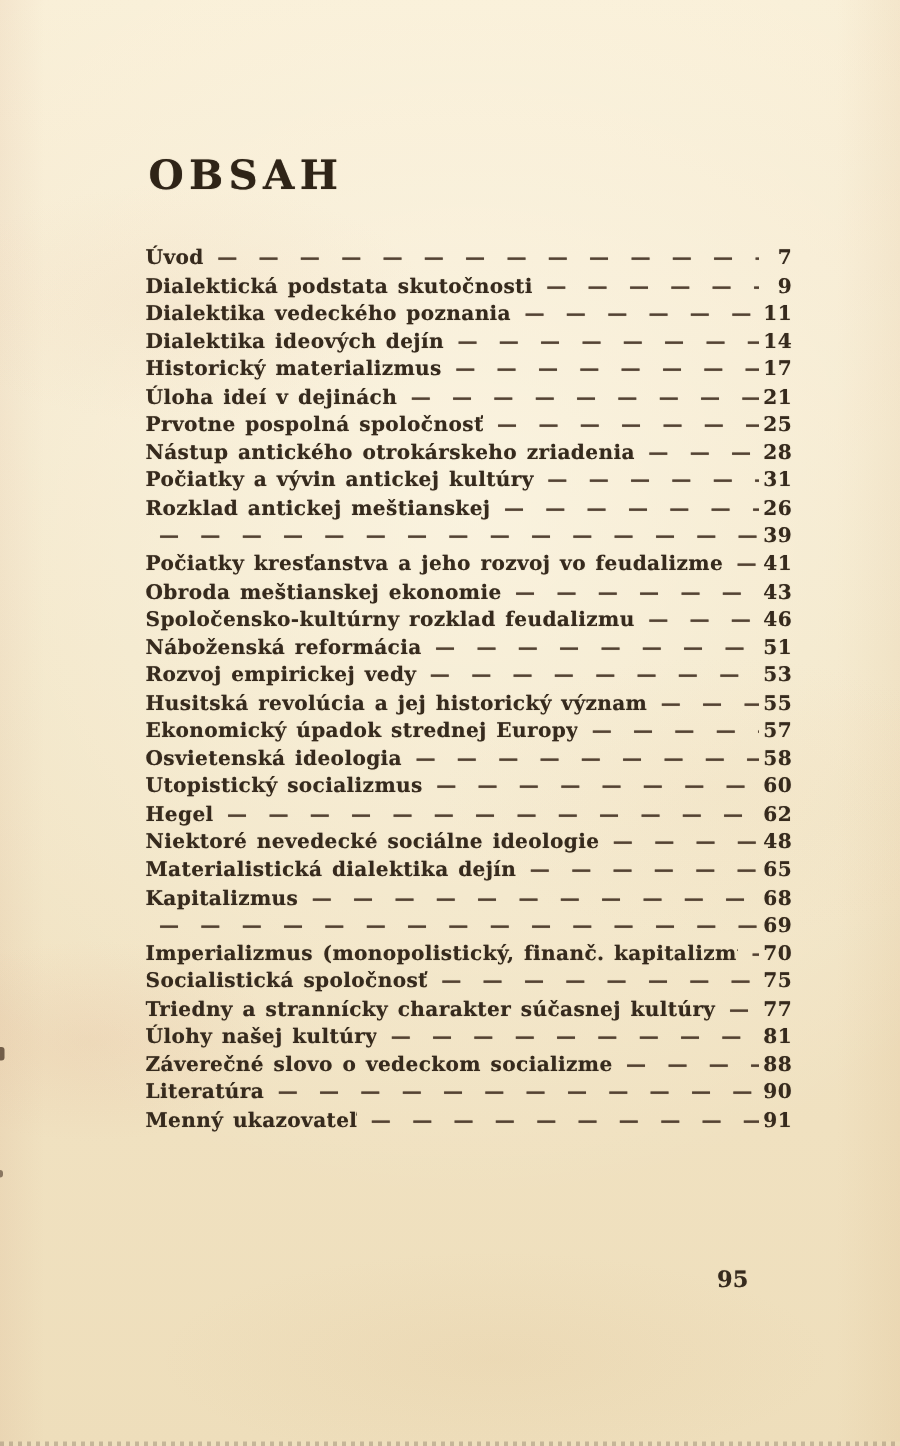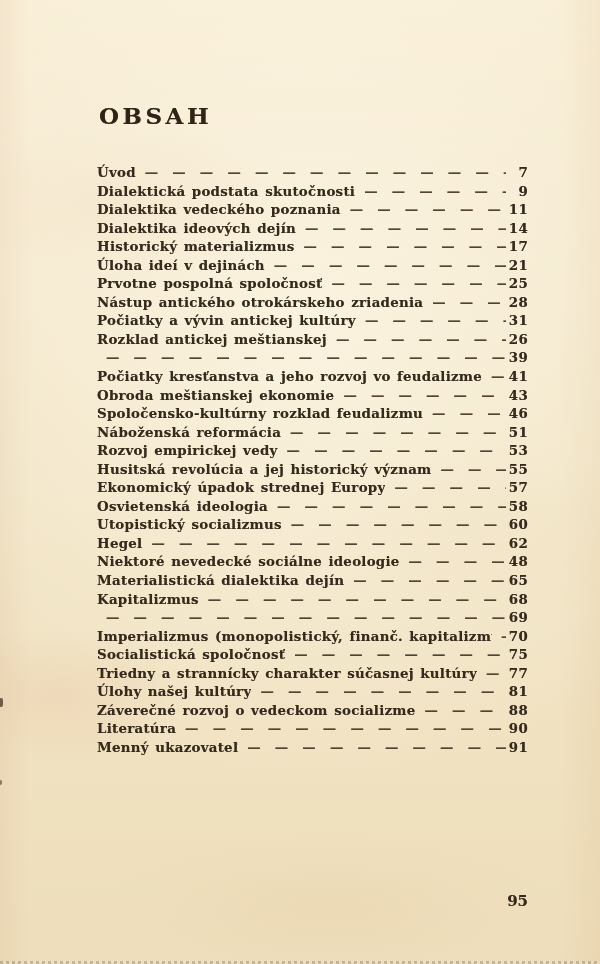--- a/index.html
+++ b/index.html
@@ -28,21 +28,21 @@
       radial-gradient(40% 12% at 20% 21%, rgba(222,180,140,0.10), rgba(222,180,140,0) 70%),
       radial-gradient(30% 10% at 10% 72%, rgba(220,160,130,0.14), rgba(220,160,130,0) 70%),
       radial-gradient(45% 14% at 80% 55%, rgba(225,190,140,0.08), rgba(225,190,140,0) 70%),
       radial-gradient(50% 10% at 55% 94%, rgba(210,170,120,0.10), rgba(210,170,120,0) 75%);
     pointer-events: none;
   }
   .page-title {
     position: absolute;
     left: 99px;
     top: 102px;
-    font-size: 23px;
+    font-size: 27px;
     font-weight: bold;
     letter-spacing: 3.5px;
     color: #2f2417;
     text-shadow: 0 0 0.6px rgba(47,36,23,0.55);
   }
   .toc {
     position: absolute;
     left: 97px;
     top: 163px;
     width: 431px;
@@ -77,26 +77,25 @@
   .row .pagenum {
     flex: 0 0 auto;
     min-width: 22px;
     text-align: right;
   }
   .folio {
     position: absolute;
     left: 478px;
     top: 844px;
     width: 50px;
-    text-align: right;
+    text-align: left;
     font-size: 15px;
     font-weight: bold;
     color: #362a1d;
     text-shadow: 0 0 0.5px rgba(54,42,29,0.5);
-    margin-top: 48px;
   }
   .speck {
     position: absolute;
     left: 0;
     background: #4a3526;
     border-radius: 0 2px 2px 0;
   }
   .speck.s1 { top: 698px; width: 3px; height: 9px; opacity: 0.75; }
   .speck.s2 { top: 780px; width: 2px; height: 5px; opacity: 0.6; }
   .bottom-edge {
@@ -255,21 +254,21 @@
         <span class="label">Triedny a strannícky charakter súčasnej kultúry</span>
         <span class="leader">— — — — — — — — — — — — — — — — — — — — — — — — — — — — </span>
         <span class="pagenum">77</span>
       </div>
       <div class="row">
         <span class="label">Úlohy našej kultúry</span>
         <span class="leader">— — — — — — — — — — — — — — — — — — — — — — — — — — — — </span>
         <span class="pagenum">81</span>
       </div>
       <div class="row">
-        <span class="label">Záverečné rozvoj o vedeckom socializme</span>
+        <span class="label">Záverečné slovo o vedeckom socializme</span>
         <span class="leader">— — — — — — — — — — — — — — — — — — — — — — — — — — — — </span>
         <span class="pagenum">88</span>
       </div>
       <div class="row">
         <span class="label">Literatúra</span>
         <span class="leader">— — — — — — — — — — — — — — — — — — — — — — — — — — — — </span>
         <span class="pagenum">90</span>
       </div>
       <div class="row">
         <span class="label">Menný ukazovateľ</span>

